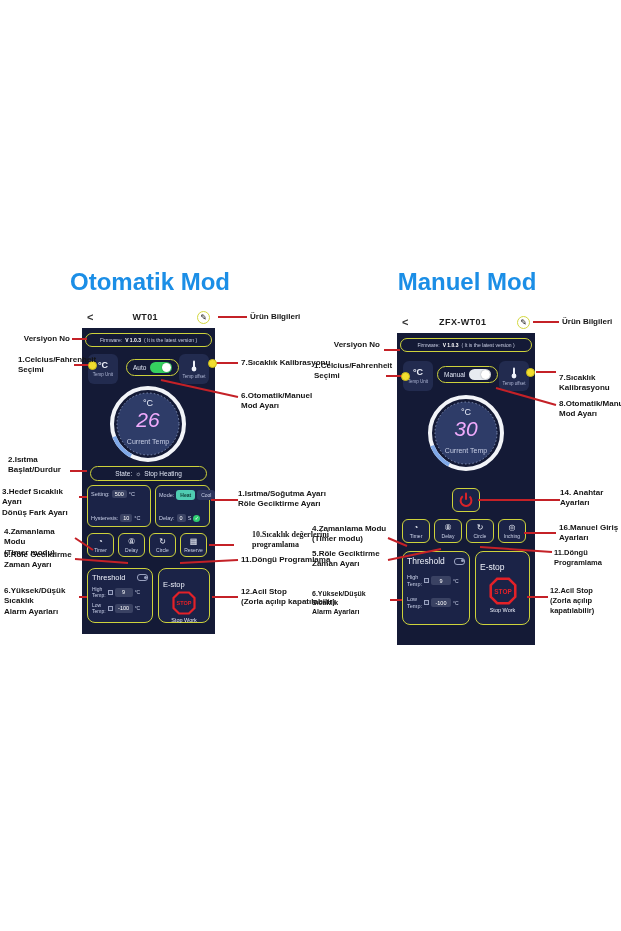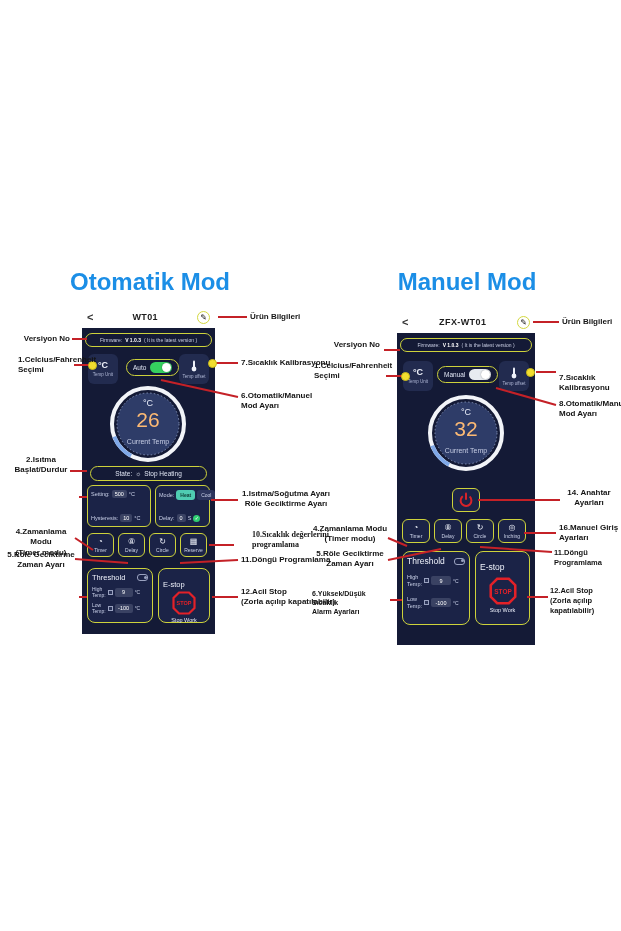--- a/index.html
+++ b/index.html
@@ -28,21 +28,21 @@
   .toggle-group{position:absolute;display:flex;align-items:center;gap:4px;padding:2px 6px;
        border-radius:11px;box-sizing:border-box;}
   .tg-label{font-size:6.5px;color:#dfe4f2;}
   .pill{width:22px;height:11px;border-radius:6px;position:relative;display:inline-block;}
   .pill-green{background:#35d05f;}
   .pill-white{background:#e7ebf0;}
   .knob{position:absolute;right:1px;top:1px;width:9px;height:9px;background:#fff;border-radius:50%;
        box-shadow:0 0 1.5px rgba(0,0,0,.45);}
   .gauge{position:absolute;width:80px;height:80px;}
   .g-unit{position:absolute;left:0;right:0;top:14px;text-align:center;font-size:9px;color:#e8ecf8;}
-  .g-val{position:absolute;left:0;right:0;top:24px;text-align:center;font-size:21px;color:#fdba74;}
+  .g-val{position:absolute;left:0;right:0;top:24px;text-align:center;font-size:21px;color:#f0abfc;font-style:italic;}
   .g-cap{position:absolute;left:0;right:0;top:54px;text-align:center;font-size:7px;color:#c6cde4;}
   .state{position:absolute;left:8px;right:8px;height:15px;border-radius:8px;display:flex;align-items:center;
        justify-content:center;gap:3px;font-size:6.5px;color:#dfe4f2;box-sizing:border-box;}
   .box{position:absolute;background:#1b2347;border-radius:6px;box-sizing:border-box;padding:4px 3px;
        display:flex;flex-direction:column;justify-content:space-between;}
   .brow{display:flex;align-items:center;gap:2px;font-size:5.5px;color:#c9d0e8;white-space:nowrap;}
   .chip{background:#3a4263;color:#fff;border-radius:2px;padding:1px 3px;font-size:5.5px;}
   .chip-heat{background:#4fccb2;color:#0d3b33;border-radius:3px;padding:2px 4px;font-size:5px;font-weight:bold;}
   .chip-cool{background:#2b345c;color:#c9d0e8;border-radius:3px;padding:2px 4px;font-size:5px;}
   .check{width:7px;height:7px;background:#2ecc71;border-radius:50%;color:#fff;font-size:5px;display:flex;
@@ -62,21 +62,21 @@
   .t-chip{background:#3a4263;color:#fff;border-radius:2px;min-width:14px;text-align:center;
        padding:1.5px 2px;font-size:5.5px;}
   .t-unit{font-size:5px;color:#c9d0e8;}
   .estop-body{display:flex;flex-direction:column;align-items:center;}
   .e-cap{font-size:5.5px;color:#e6eaf6;margin-top:2px;}
   .power-tile{position:absolute;background:#1b2347;border-radius:6px;display:flex;align-items:center;
        justify-content:center;box-sizing:border-box;}
   
   .ann{position:absolute;font-size:8px;font-weight:bold;color:#141414;white-space:pre-line;
        line-height:1.3;z-index:8;}
-  .ann-c{text-align:center;}
+  .ann-c{}
   .ann-r{text-align:right;}
   .ann-s{font-size:7px;}
   .ann-m{font-size:7.5px;}
   .ann-box{background:#fff;padding:1px 2px;}
 </style>
 </head>
 <body>
 
 <div class="canvas">
 
@@ -244,24 +244,28 @@
         <span class="e-cap">Stop Work</span>
       </div>
     </div>
   </div>
 
   <div class="ann ann-r" style="left:6px;top:334px;width:64px;">Versiyon No</div>
   <div class="ann" style="left:18px;top:355px;width:78px;">1.Celcius/Fahrenheit
 Seçimi</div>
   <div class="ann ann-c" style="left:8px;top:455px;width:66px;">2.Isıtma
 Başlat/Durdur</div>
+  <div class="ann ann-c" style="left:2px;top:487px;width:78px;">3.Hedef Sıcaklık Ayarı
+Dönüş Fark Ayarı</div>
   <div class="ann ann-c" style="left:4px;top:527px;width:74px;">4.Zamanlama Modu
 (Timer modu)</div>
   <div class="ann ann-c" style="left:4px;top:550px;width:74px;">5.Röle Geciktirme
 Zaman Ayarı</div>
+  <div class="ann" style="left:4px;top:586px;width:80px;">6.Yüksek/Düşük Sıcaklık
+Alarm Ayarları</div>
 
   <div class="ann" style="left:250px;top:312px;">Ürün Bilgileri</div>
   <div class="ann" style="left:241px;top:358px;">7.Sıcaklık Kalibrasyonu</div>
   <div class="ann" style="left:241px;top:391px;">6.Otomatik/Manuel
 Mod Ayarı</div>
   <div class="ann ann-c" style="left:238px;top:489px;width:96px;">1.Isıtma/Soğutma Ayarı
 Röle Geciktirme Ayarı</div>
   <div class="ann" style="left:252px;top:530px;font-family:Liberation Serif, serif;">10.Sıcaklık değerlerini
 programlama</div>
   <div class="ann" style="left:241px;top:555px;">11.Döngü Programlama</div>
@@ -301,21 +305,21 @@
       <span class="sq-label">Temp offset</span>
     </div>
 
     <div class="gauge" style="left:29px;top:60px;">
       <svg width="80" height="80" viewBox="0 0 80 80">
         <circle cx="40" cy="40" r="36" fill="none" stroke="#f2f4f8" stroke-width="4"></circle>
         <circle cx="40" cy="40" r="36" fill="none" stroke="#7fa8e8" stroke-width="4" stroke-dasharray="26 200" transform="rotate(118 40 40)"></circle>
         <circle cx="40" cy="40" r="31" fill="#2e3c68" stroke="#93a3c9" stroke-width="0.8" stroke-dasharray="1.5 2.2"></circle>
       </svg>
       <div class="g-unit">°C</div>
-      <div class="g-val">32</div>
+      <div class="g-val">30</div>
       <div class="g-cap">Current Temp</div>
     </div>
 
     <div class="power-tile hl" style="left:55px;top:155px;width:28px;height:24px;">
       <svg width="16" height="16" viewBox="0 0 16 16">
         <circle cx="8" cy="8.6" r="5.4" fill="none" stroke="#d8232a" stroke-width="2" stroke-dasharray="26 8" transform="rotate(-48 8 8.6)"></circle>
         <line x1="8" y1="1.6" x2="8" y2="7" stroke="#d8232a" stroke-width="2" stroke-linecap="round"></line>
       </svg>
     </div>
 

